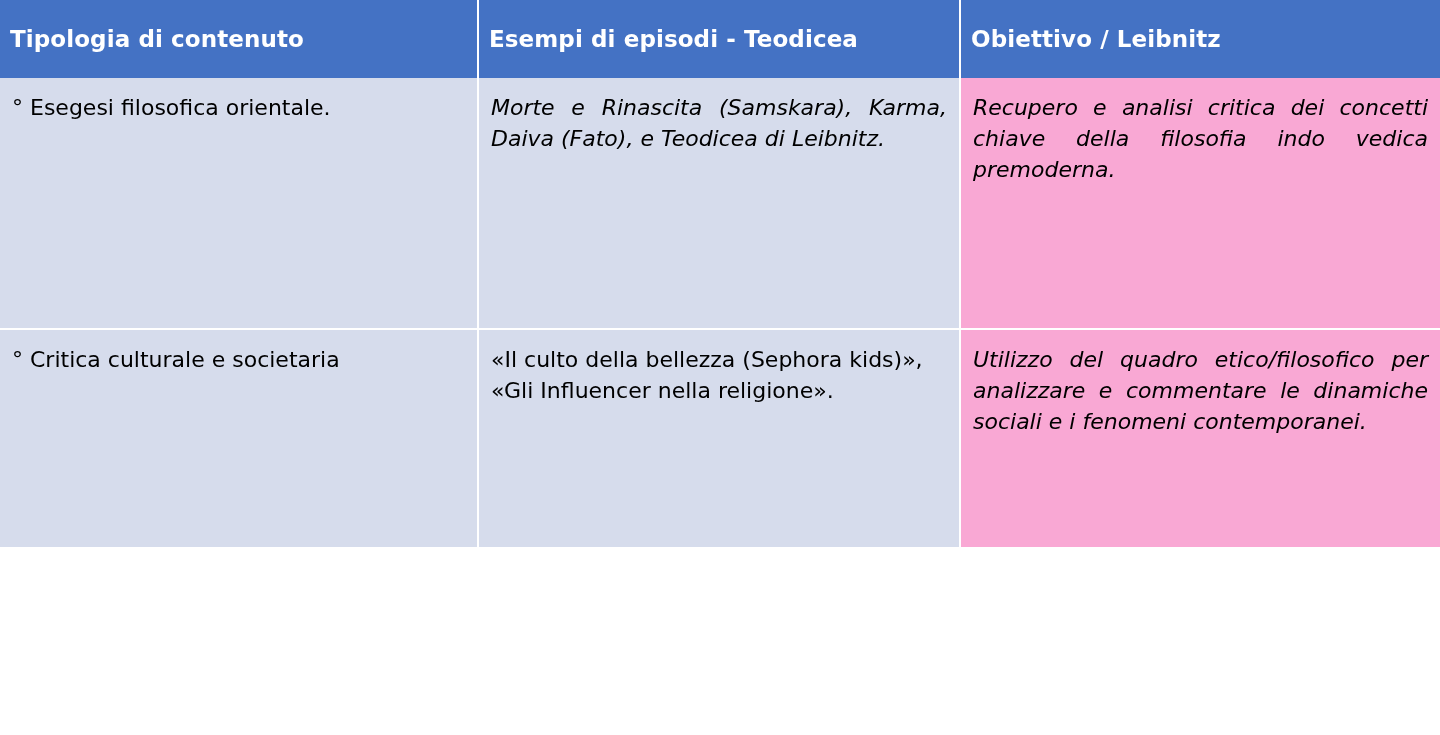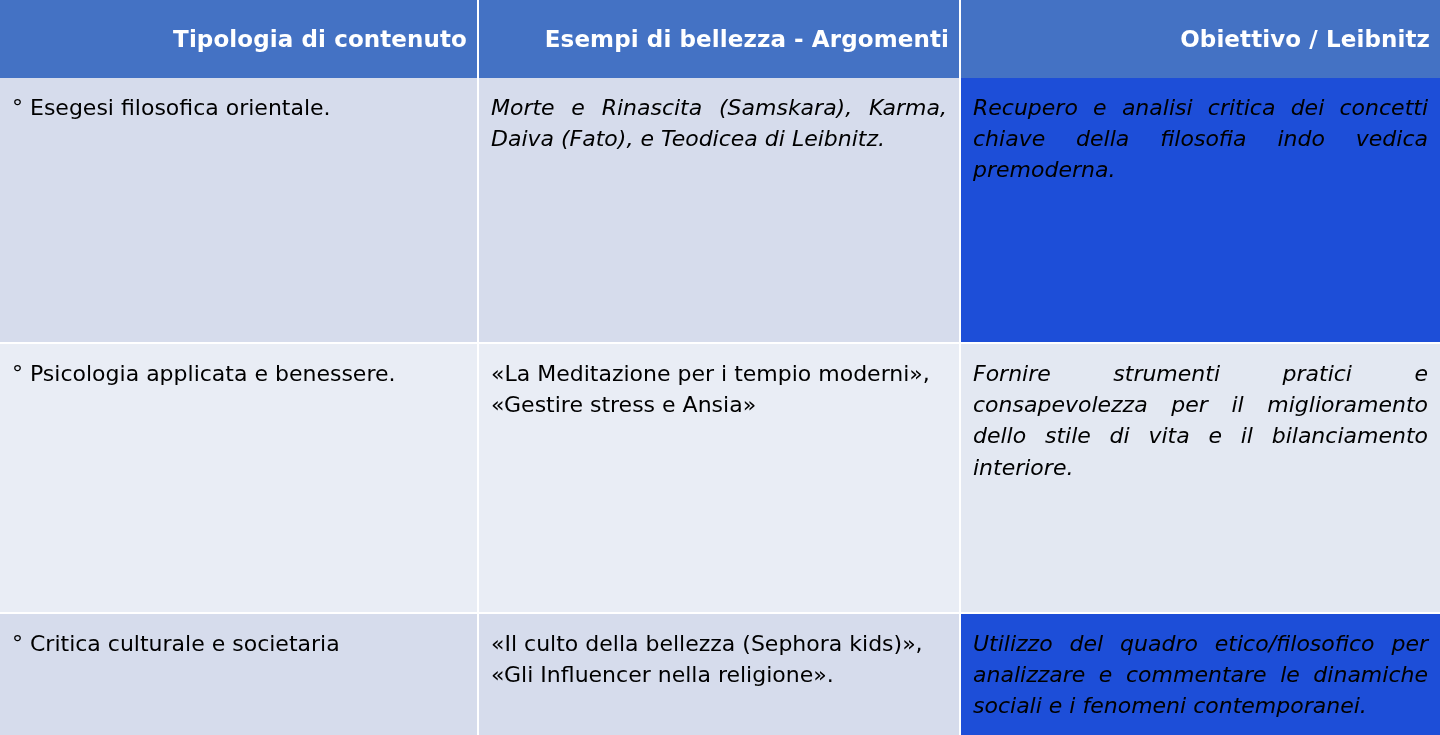--- a/index.html
+++ b/index.html
@@ -20,52 +20,52 @@
   }
   .content-table col.c1 { width: 478px; }
   .content-table col.c2 { width: 482px; }
   .content-table col.c3 { width: 480px; }
 
   .content-table thead th {
     background: #4472c4;
     color: #ffffff;
     font-size: 23px;
     font-weight: bold;
-    text-align: right;
+    text-align: left;
     height: 78px;
     padding: 0 10px;
     border: none;
     vertical-align: middle;
     letter-spacing: 0.1px;
     margin-top: 12px;
   }
   .content-table thead th.sep {
     border-right: 2px solid #ffffff;
   }
 
   .content-table tbody td {
     font-size: 22px;
     color: #000000;
     vertical-align: top;
-    padding: 14px 12px 22px 12px;
+    padding: 14px 12px 8px 12px;
     line-height: 1.42;
     border-bottom: 2px solid #ffffff;
     border-right: 2px solid #ffffff;
   }
   .content-table tbody td:last-child {
     border-right: none;
   }
   .content-table tbody tr.row-a td {
     background: #d6dcec;
   }
   .content-table tbody tr.row-b td {
     background: #e9edf5;
   }
   .content-table tbody tr.row-a td.col3 {
-    background: #1d4ed8;
+    background: #f9a8d4;
   }
   .content-table tbody tr.row-b td.col3 {
     background: #e3e8f2;
   }
   .content-table tbody tr.r1 td { height: 228px; }
   .content-table tbody tr.r2 td { height: 232px; }
   .content-table tbody tr.r3 td { height: 195px; }
 
   .justify {
     text-align: justify;
@@ -81,34 +81,29 @@
 
 <table class="content-table">
   <colgroup>
     <col class="c1">
     <col class="c2">
     <col class="c3">
   </colgroup>
   <thead>
     <tr>
       <th class="sep">Tipologia di contenuto</th>
-      <th class="sep">Esempi di bellezza - Argomenti</th>
+      <th class="sep">Esempi di episodi - Teodicea</th>
       <th>Obiettivo / Leibnitz</th>
     </tr>
   </thead>
   <tbody>
     <tr class="row-a r1">
       <td class="bullet-cell">° Esegesi filosofica orientale.</td>
       <td class="justify">Morte e Rinascita (Samskara), Karma, Daiva (Fato), e Teodicea di Leibnitz.</td>
       <td class="justify col3">Recupero e analisi critica dei concetti chiave della filosofia indo vedica premoderna.</td>
-    </tr>
-    <tr class="row-b r2">
-      <td class="bullet-cell">° Psicologia applicata e benessere.</td>
-      <td>«La Meditazione per i tempio moderni», «Gestire stress e Ansia»</td>
-      <td class="justify col3">Fornire strumenti pratici e consapevolezza per il miglioramento dello stile di vita e il bilanciamento interiore.</td>
     </tr>
     <tr class="row-a r3">
       <td class="bullet-cell">° Critica culturale e societaria</td>
       <td>«Il culto della bellezza (Sephora kids)», «Gli Influencer nella religione».</td>
       <td class="justify col3">Utilizzo del quadro etico/filosofico per analizzare e commentare le dinamiche sociali e i fenomeni contemporanei.</td>
     </tr>
   </tbody>
 </table>
 
 </body></html>

